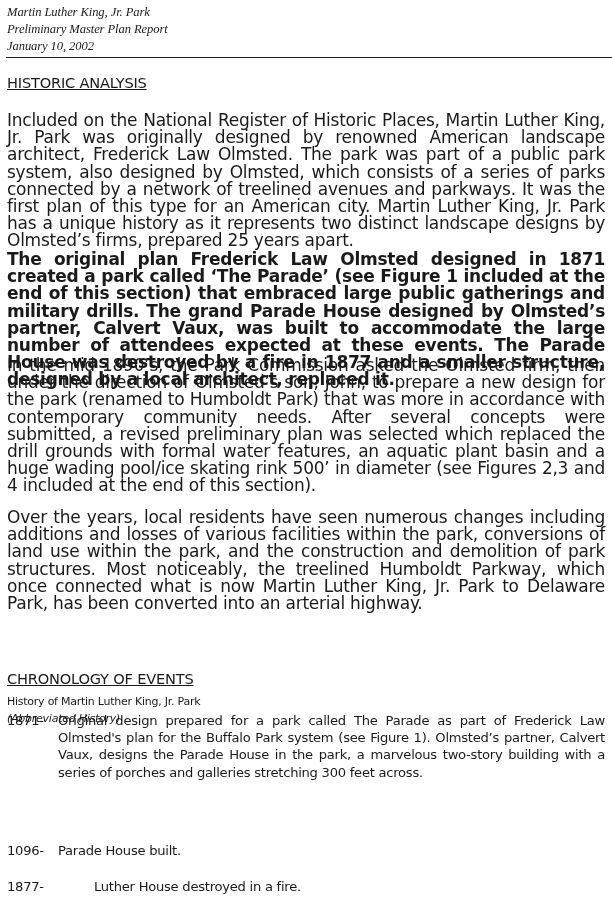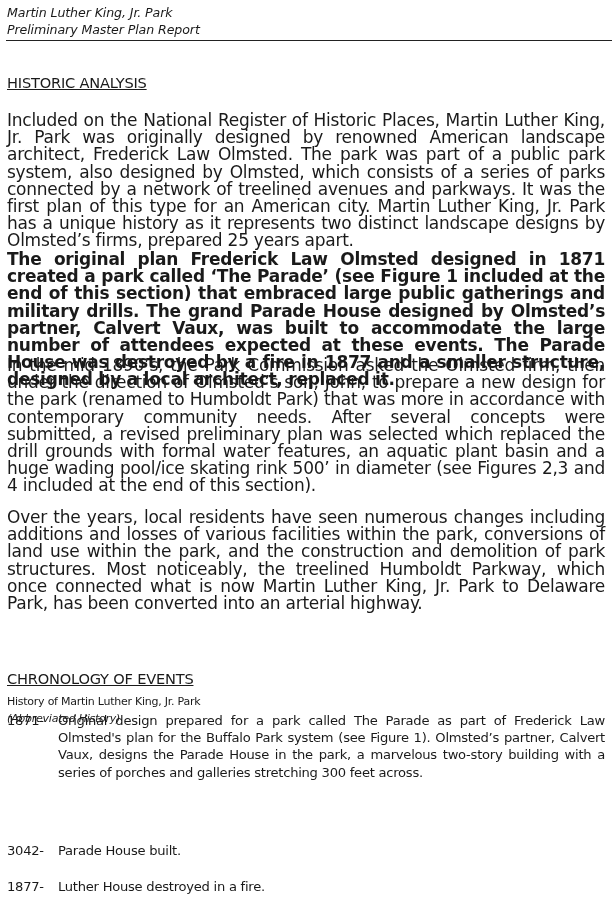--- a/index.html
+++ b/index.html
@@ -6,21 +6,21 @@
   body {
     width: 612px; height: 906px; overflow: hidden;
     font-family: "DejaVu Sans", sans-serif;
     color: #1a1a1a;
     position: relative;
   }
   .page { position: absolute; left: 6px; top: 0; width: 600px; }
   .header { padding-top: 4px; }
   .header-line {
     font-style: italic; font-size: 12.6px; line-height: 17px;
-    letter-spacing: -0.1px; margin-left: 1px;
+    letter-spacing: -0.1px; margin-left: 1px; font-family: Liberation Serif, serif;
   }
   .header-rule {
     border: none; border-top: 1.5px solid #222; margin: 2px 0 0 0; width: 606px;
   }
   .section-heading {
     font-size: 14.6px; letter-spacing: -0.2px; margin: 0;
     font-weight: normal; line-height: 18px; text-decoration: underline;
   }
   #h-historic { position: absolute; top: 74px; left: 1px; }
   .para {
@@ -40,49 +40,50 @@
   #sub1 { top: 693px; }
   #sub2 { top: 710px; font-style: italic; }
   .tl-item {
     position: absolute; left: 1px; width: 598px;
     display: flex; font-size: 13.1px; line-height: 17.2px; letter-spacing: -0.25px;
   }
   .tl-year { width: 51px; flex: none; }
   .tl-text { flex: 1; text-align: justify; }
   #tl0 { top: 712px; }
   #tl1 { top: 842px; }
-  #tl2 { top: 878px; }
+  #tl2 { top: 878px; gap: 36px; }
 </style>
 </head>
 <body>
 
 <div class="page">
   <div class="header">
     <div class="header-line">Martin Luther King, Jr. Park</div>
     <div class="header-line">Preliminary Master Plan Report</div>
+    <div class="header-line">January 10, 2002</div>
     <hr class="header-rule">
   </div>
 
   <h2 id="h-historic" class="section-heading">HISTORIC ANALYSIS</h2>
 
   <p id="p1" class="para">Included on the National Register of Historic Places, Martin Luther King, Jr. Park was originally designed by renowned American landscape architect, Frederick Law Olmsted. The park was part of a public park system, also designed by Olmsted, which consists of a series of parks connected by a network of treelined avenues and parkways.  It was the first plan of this type for an American city.  Martin Luther King, Jr. Park has a unique history as it represents two distinct landscape designs by Olmsted’s firms, prepared 25 years apart.</p>
   <p id="p2" class="para">The original plan Frederick Law Olmsted designed in 1871 created a park called ‘The Parade’ (see Figure 1 included at the end of this section) that embraced large public gatherings and military drills. The grand Parade House designed by Olmsted’s partner, Calvert Vaux, was built to accommodate the large number of attendees expected at these events. The Parade House was destroyed by a fire in 1877 and a smaller structure, designed by a local architect, replaced it.</p>
   <p id="p3" class="para">In the mid 1890’s, the Park Commission asked the Olmsted firm, then under the direction of Olmsted’s son, John, to prepare a new design for the park (renamed to Humboldt Park) that was more in accordance with contemporary community needs. After several concepts were submitted, a revised preliminary plan was selected which replaced the drill grounds with formal water features, an aquatic plant basin and a huge wading pool/ice skating rink 500’ in diameter (see Figures 2,3 and 4 included at the end of this section).</p>
   <p id="p4" class="para">Over the years, local residents have seen numerous changes including additions and losses of various facilities within the park, conversions of land use within the park, and the construction and demolition of park structures.  Most noticeably, the treelined Humboldt Parkway, which once connected what is now Martin Luther King, Jr. Park to Delaware Park, has been converted into an arterial highway.</p>
 
   <h2 id="h-chron" class="section-heading">CHRONOLOGY OF EVENTS</h2>
 
   <div id="sub1" class="sub">History of Martin Luther King, Jr. Park</div>
   <div id="sub2" class="sub">(Abbreviated History)</div>
 
   <div id="tl0" class="tl-item">
     <span class="tl-year">1871-</span>
     <span class="tl-text">Original design prepared for a park called The Parade as part of Frederick Law Olmsted's plan for the Buffalo Park system (see Figure 1). Olmsted’s partner, Calvert Vaux, designs the Parade House in the park, a marvelous two-story building with a series of porches and galleries stretching 300 feet across.</span>
   </div>
   <div id="tl1" class="tl-item">
-    <span class="tl-year">3042-</span>
+    <span class="tl-year">1096-</span>
     <span class="tl-text">Parade House built.</span>
   </div>
   <div id="tl2" class="tl-item">
     <span class="tl-year">1877-</span>
     <span class="tl-text">Luther House destroyed in a fire.</span>
   </div>
 </div>
 
 </body></html>

